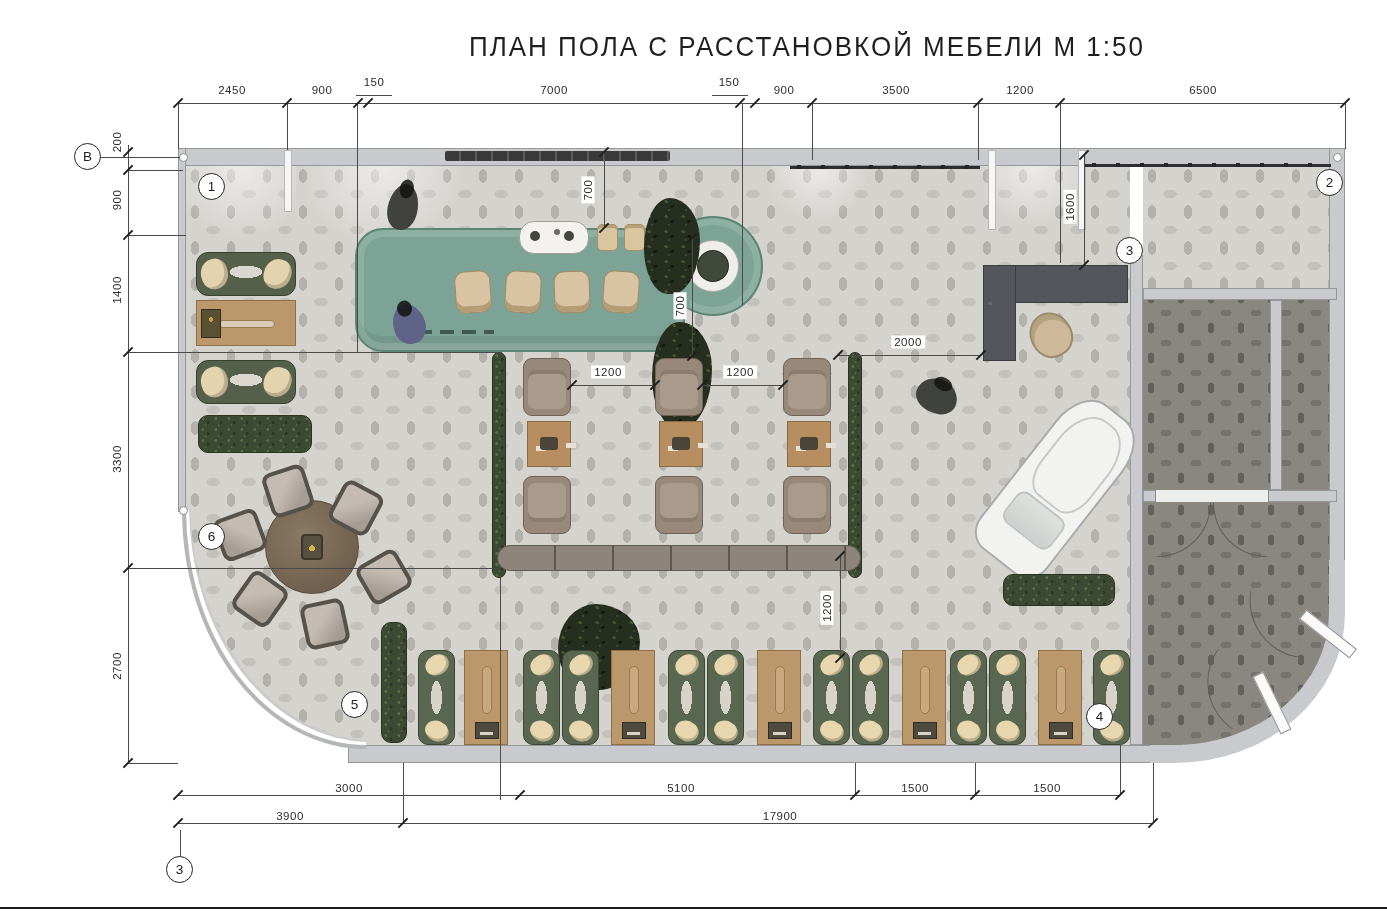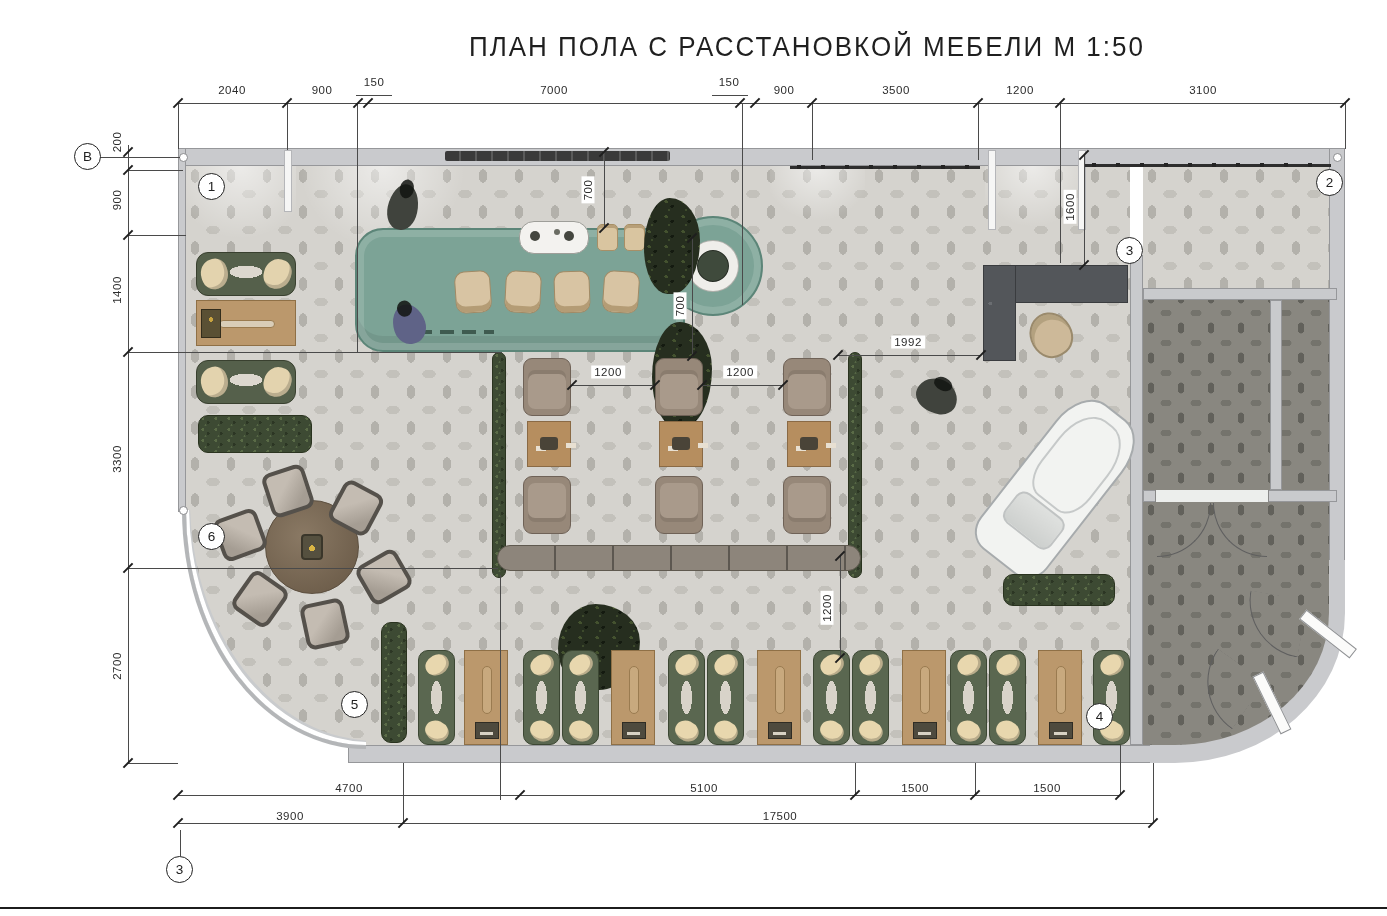--- a/index.html
+++ b/index.html
@@ -312,43 +312,43 @@
     <div class="tick" style="left: 838px; top: 355px;"></div>
     <div class="tick" style="left: 981px; top: 355px;"></div>
     <div class="tick" style="left: 604px; top: 152px;"></div>
     <div class="tick" style="left: 604px; top: 228px;"></div>
     <div class="tick" style="left: 692px; top: 238px;"></div>
     <div class="tick" style="left: 692px; top: 356px;"></div>
     <div class="tick" style="left: 1084px; top: 155px;"></div>
     <div class="tick" style="left: 1084px; top: 265px;"></div>
     <div class="tick" style="left: 840px; top: 556px;"></div>
     <div class="tick" style="left: 840px; top: 658px;"></div>
-    <div class="dim-label" style="left: 232px; top: 90px;">2040</div>
+    <div class="dim-label" style="left: 232px; top: 90px;">2450</div>
     <div class="dim-label" style="left: 322px; top: 90px;">900</div>
     <div class="dim-label" style="left: 374px; top: 82px;">150</div>
     <div class="dim-label" style="left: 554px; top: 90px;">7000</div>
     <div class="dim-label" style="left: 729px; top: 82px;">150</div>
     <div class="dim-label" style="left: 784px; top: 90px;">900</div>
     <div class="dim-label" style="left: 896px; top: 90px;">3500</div>
     <div class="dim-label" style="left: 1020px; top: 90px;">1200</div>
-    <div class="dim-label" style="left: 1203px; top: 90px;">3100</div>
+    <div class="dim-label" style="left: 1203px; top: 90px;">6500</div>
     <div class="dim-label v" style="left: 117px; top: 142px;">200</div>
     <div class="dim-label v" style="left: 117px; top: 200px;">900</div>
     <div class="dim-label v" style="left: 117px; top: 290px;">1400</div>
     <div class="dim-label v" style="left: 117px; top: 459px;">3300</div>
     <div class="dim-label v" style="left: 117px; top: 666px;">2700</div>
-    <div class="dim-label" style="left: 349px; top: 788px;">4700</div>
-    <div class="dim-label" style="left: 704px; top: 788px;">5100</div>
+    <div class="dim-label" style="left: 349px; top: 788px;">3000</div>
+    <div class="dim-label" style="left: 681px; top: 788px;">5100</div>
     <div class="dim-label" style="left: 915px; top: 788px;">1500</div>
     <div class="dim-label" style="left: 1047px; top: 788px;">1500</div>
     <div class="dim-label" style="left: 290px; top: 816px;">3900</div>
-    <div class="dim-label" style="left: 780px; top: 816px;">17500</div>
+    <div class="dim-label" style="left: 780px; top: 816px;">17900</div>
     <div class="dim-label" style="left: 608px; top: 372px;">1200</div>
     <div class="dim-label" style="left: 740px; top: 372px;">1200</div>
-    <div class="dim-label" style="left: 908px; top: 342px;">1992</div>
+    <div class="dim-label" style="left: 908px; top: 342px;">2000</div>
     <div class="dim-label v" style="left: 588px; top: 190px;">700</div>
     <div class="dim-label v" style="left: 680px; top: 306px;">700</div>
     <div class="dim-label v" style="left: 1070px; top: 207px;">1600</div>
     <div class="dim-label v" style="left: 827px; top: 608px;">1200</div>
     <div class="marker" style="left: 74px; top: 143px;">В</div>
     <div class="marker" style="left: 198px; top: 173px;">1</div>
     <div class="marker" style="left: 1316px; top: 169px;">2</div>
     <div class="marker" style="left: 1116px; top: 237px;">3</div>
     <div class="marker" style="left: 1086px; top: 703px;">4</div>
     <div class="marker" style="left: 341px; top: 691px;">5</div>

